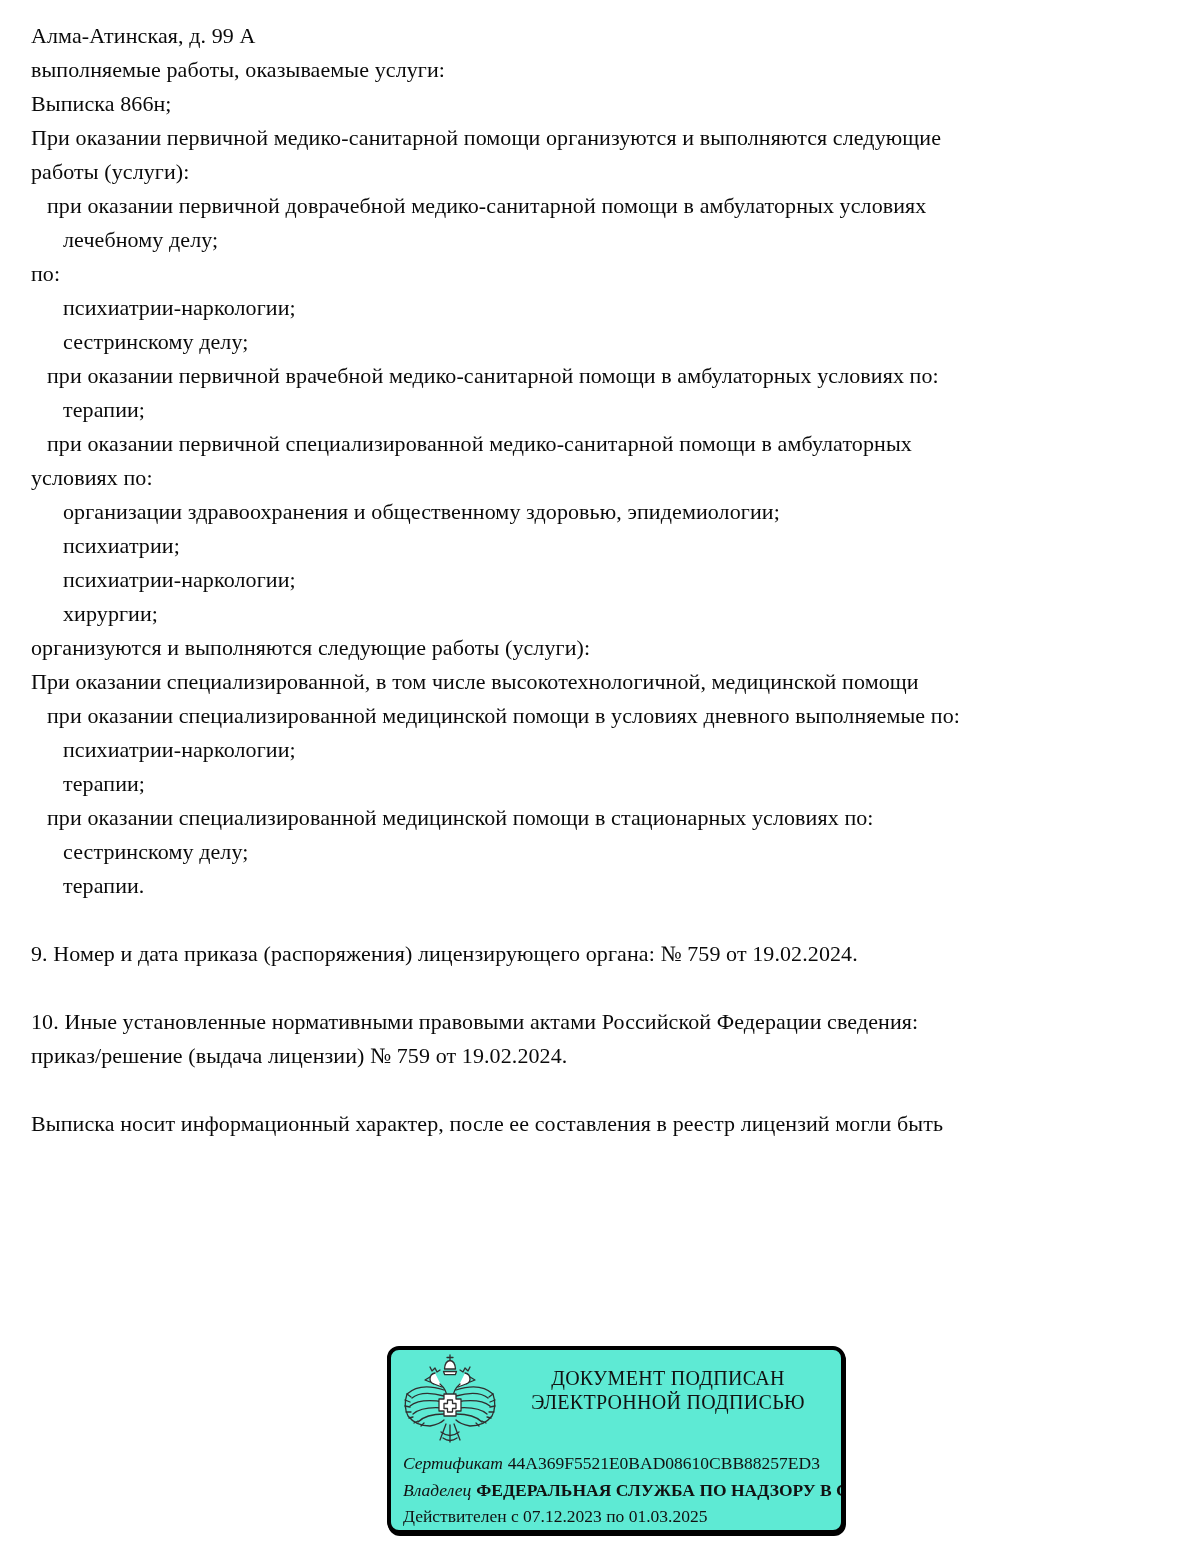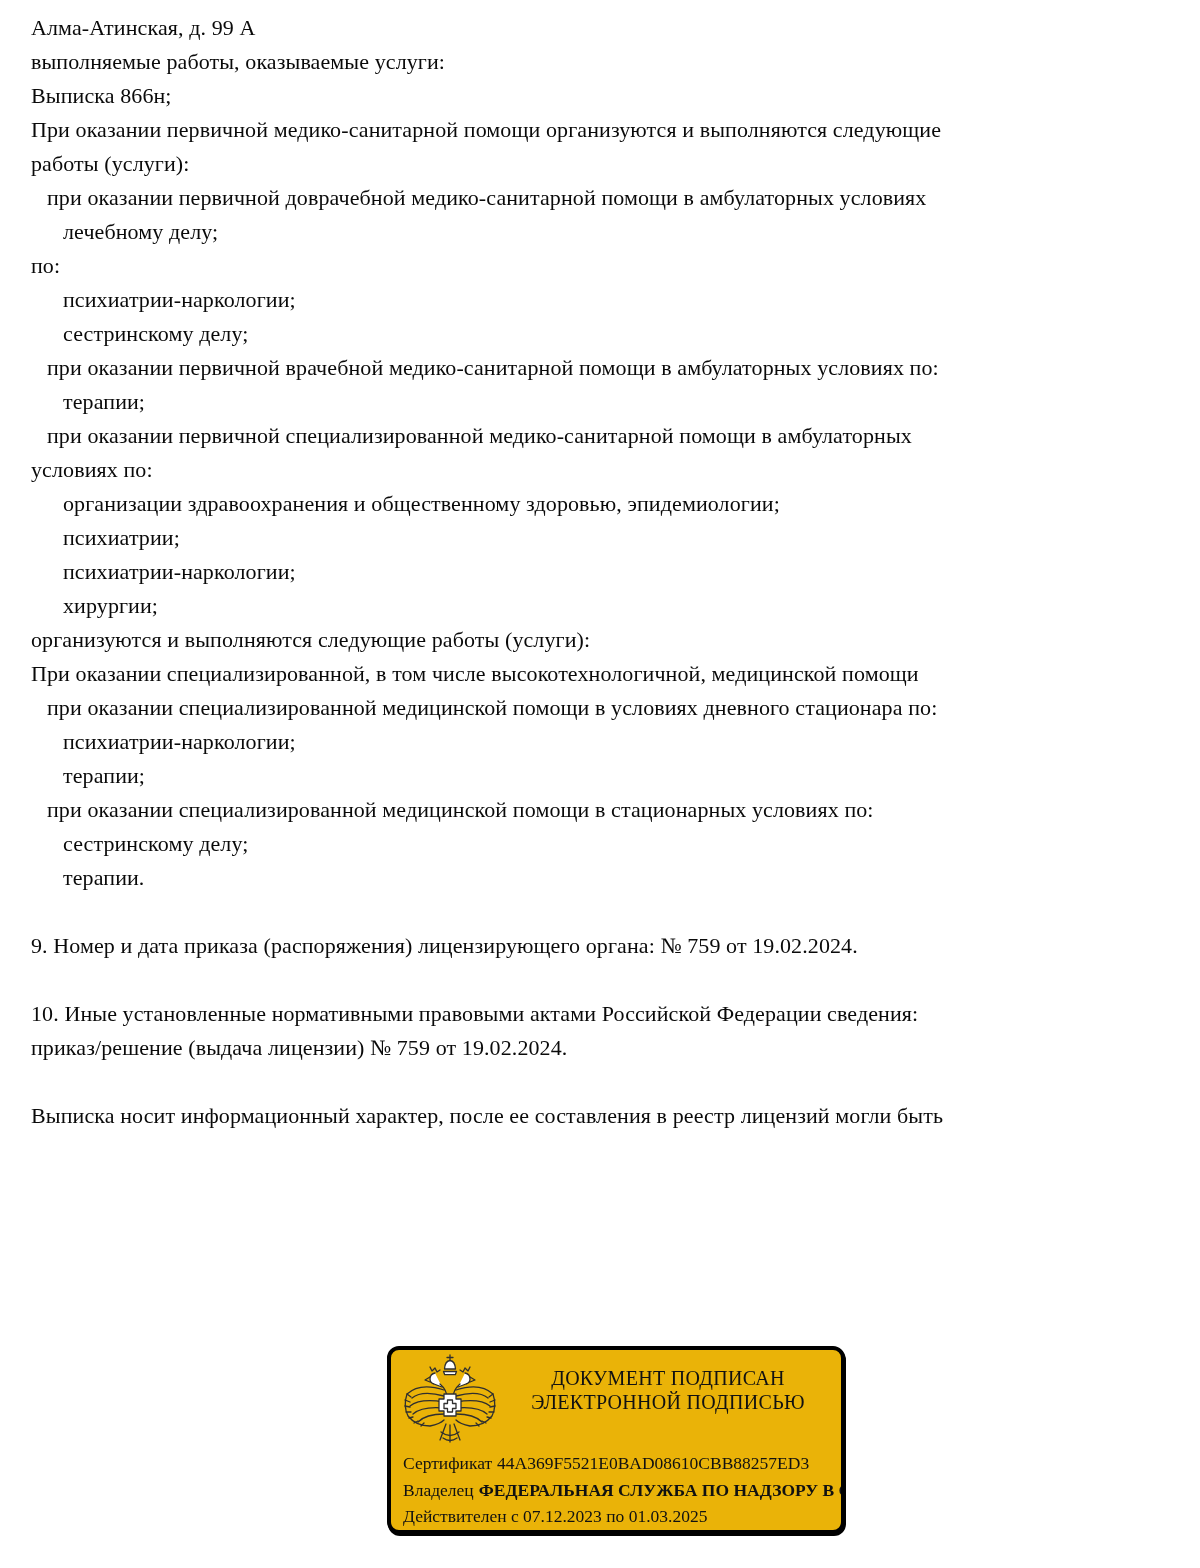--- a/index.html
+++ b/index.html
@@ -14,21 +14,21 @@
     overflow: hidden;
     font-family: "Liberation Serif", "DejaVu Serif", serif;
     color: #0a0a0a;
   }
   
   .doc-text {
     position: absolute;
     left: 0;
     top: 0;
     width: 1100px;
-    padding: 11px 10px 0 31px;
+    padding: 19px 10px 0 31px;
     box-sizing: border-box;
   }
   .doc-line {
     font-size: 22px;
     line-height: 34px;
     min-height: 34px;
     white-space: nowrap;
     letter-spacing: 0.1px;
   }
   .doc-line.ind1 { padding-left: 16px; }
@@ -38,21 +38,21 @@
   .stamp {
     position: absolute;
     left: 387px;
     top: 1346px;
     width: 458px;
     height: 188px;
     box-sizing: border-box;
     border: 4px solid #000;
     border-radius: 12px;
     box-shadow: 1px 2px 0 #000;
-    background: #eab308;
+    background: #5eead4;
     overflow: hidden;
     padding: 4px 6px;
   }
   .stamp-top {
     display: flex;
     height: 96px;
     align-items: flex-start;
   }
   .emblem {
     width: 104px;
@@ -71,21 +71,21 @@
     letter-spacing: 0.3px;
     color: #111;
   }
   .stamp-info {
     font-size: 17.5px;
     line-height: 26.5px;
     white-space: nowrap;
     padding-left: 6px;
     color: #111;
   }
-  .stamp-info .lbl { margin-right: 5px; }
+  .stamp-info .lbl { margin-right: 5px; font-style: italic; }
   .stamp-info b { font-weight: bold; }
 </style>
 </head>
 <body>
 
 <div class="doc-text">
 
 <div class="doc-line">Алма-Атинская, д. 99 А</div>
     <div class="doc-line">выполняемые работы, оказываемые услуги:</div>
     <div class="doc-line">Выписка 866н;</div>
@@ -99,21 +99,21 @@
     <div class="doc-line ind1">при оказании первичной врачебной медико-санитарной помощи в амбулаторных условиях по:</div>
     <div class="doc-line ind2">терапии;</div>
     <div class="doc-line ind1">при оказании первичной специализированной медико-санитарной помощи в амбулаторных</div>
     <div class="doc-line">условиях по:</div>
     <div class="doc-line ind2">организации здравоохранения и общественному здоровью, эпидемиологии;</div>
     <div class="doc-line ind2">психиатрии;</div>
     <div class="doc-line ind2">психиатрии-наркологии;</div>
     <div class="doc-line ind2">хирургии;</div>
     <div class="doc-line">организуются и выполняются следующие работы (услуги):</div>
     <div class="doc-line">При оказании специализированной, в том числе высокотехнологичной, медицинской помощи</div>
-    <div class="doc-line ind1">при оказании специализированной медицинской помощи в условиях дневного стационара по:</div>
+    <div class="doc-line ind1">при оказании специализированной медицинской помощи в условиях дневного выполняемые по:</div>
     <div class="doc-line ind2">психиатрии-наркологии;</div>
     <div class="doc-line ind2">терапии;</div>
     <div class="doc-line ind1">при оказании специализированной медицинской помощи в стационарных условиях по:</div>
     <div class="doc-line ind2">сестринскому делу;</div>
     <div class="doc-line ind2">терапии.</div>
     <div class="doc-line"></div>
     <div class="doc-line">9. Номер и дата приказа (распоряжения) лицензирующего органа: № 759 от 19.02.2024.</div>
     <div class="doc-line"></div>
     <div class="doc-line">10. Иные установленные нормативными правовыми актами Российской Федерации сведения:</div>
     <div class="doc-line">приказ/решение (выдача лицензии) № 759 от 19.02.2024.</div>

